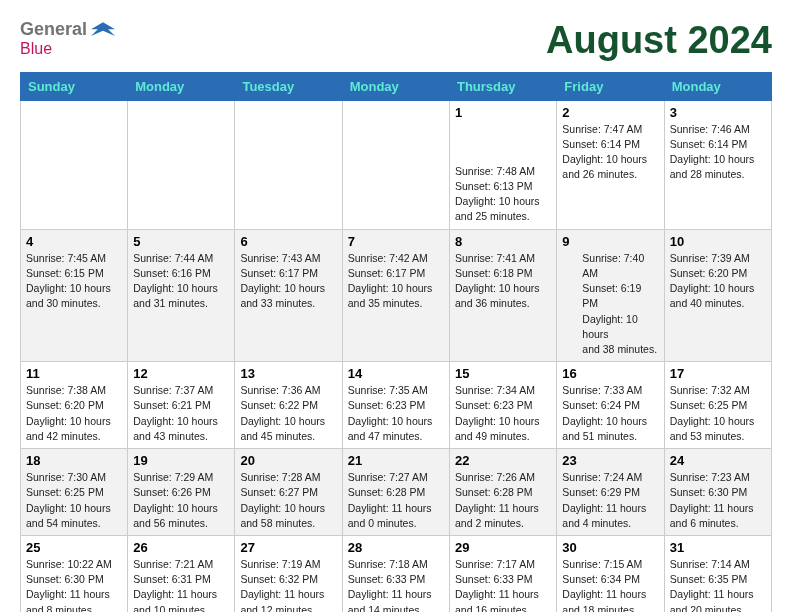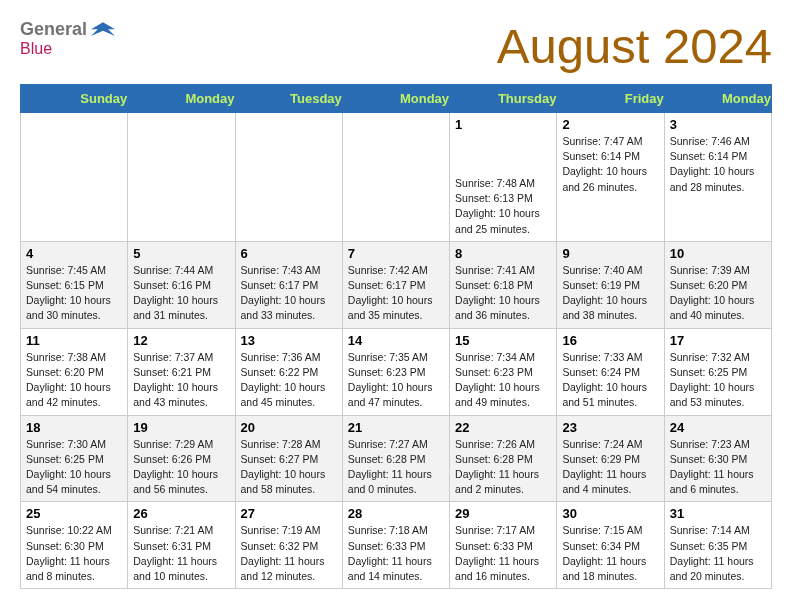--- a/index.html
+++ b/index.html
@@ -35,39 +35,39 @@
     }
     .logo-icon {
       width: 24px;
       height: 20px;
       margin-left: 2px;
     }
     .title-section {
       text-align: right;
     }
     .month-title {
-      font-size: 49px;
-      font-weight: normal;
-      color: #a16207;
+      font-size: 38px;
+      font-weight: bold;
+      color: #14532d;
       line-height: 1.1;
     }
     .location-title {
       font-size: 16px;
       color: #555;
     }
     table {
       width: 100%;
       border-collapse: collapse;
       font-size: 11px;
     }
     thead tr th {
       background-color: #2a6db5;
-      color: #bef264;
-      padding: 6px 0;
-      text-align: right;
+      color: #5eead4;
+      padding: 6px 7px;
+      text-align: left;
       font-size: 13px;
       font-weight: bold;
       border: 1px solid #2a6db5;
     }
     tbody tr td {
       border: 1px solid #ccc;
       padding: 4px 5px;
       vertical-align: top;
       width: 108px;
       height: 80px;
@@ -188,21 +188,21 @@
           </td>
           <td>
             <span class="day-number">8</span>
             <div class="day-info" style="white-space: pre-line;">Sunrise: 7:41 AM
 Sunset: 6:18 PM
 Daylight: 10 hours
 and 36 minutes.</div>
           </td>
           <td>
             <span class="day-number">9</span>
-            <div class="day-info" style="white-space: pre-line;">Sunrise: 7:40 AM
+            <div class="day-info" style="white-space: pre-line; margin-left: 20px;">Sunrise: 7:40 AM
 Sunset: 6:19 PM
 Daylight: 10 hours
 and 38 minutes.</div>
           </td>
           <td>
             <span class="day-number">10</span>
             <div class="day-info" style="white-space: pre-line;">Sunrise: 7:39 AM
 Sunset: 6:20 PM
 Daylight: 10 hours
 and 40 minutes.</div>

